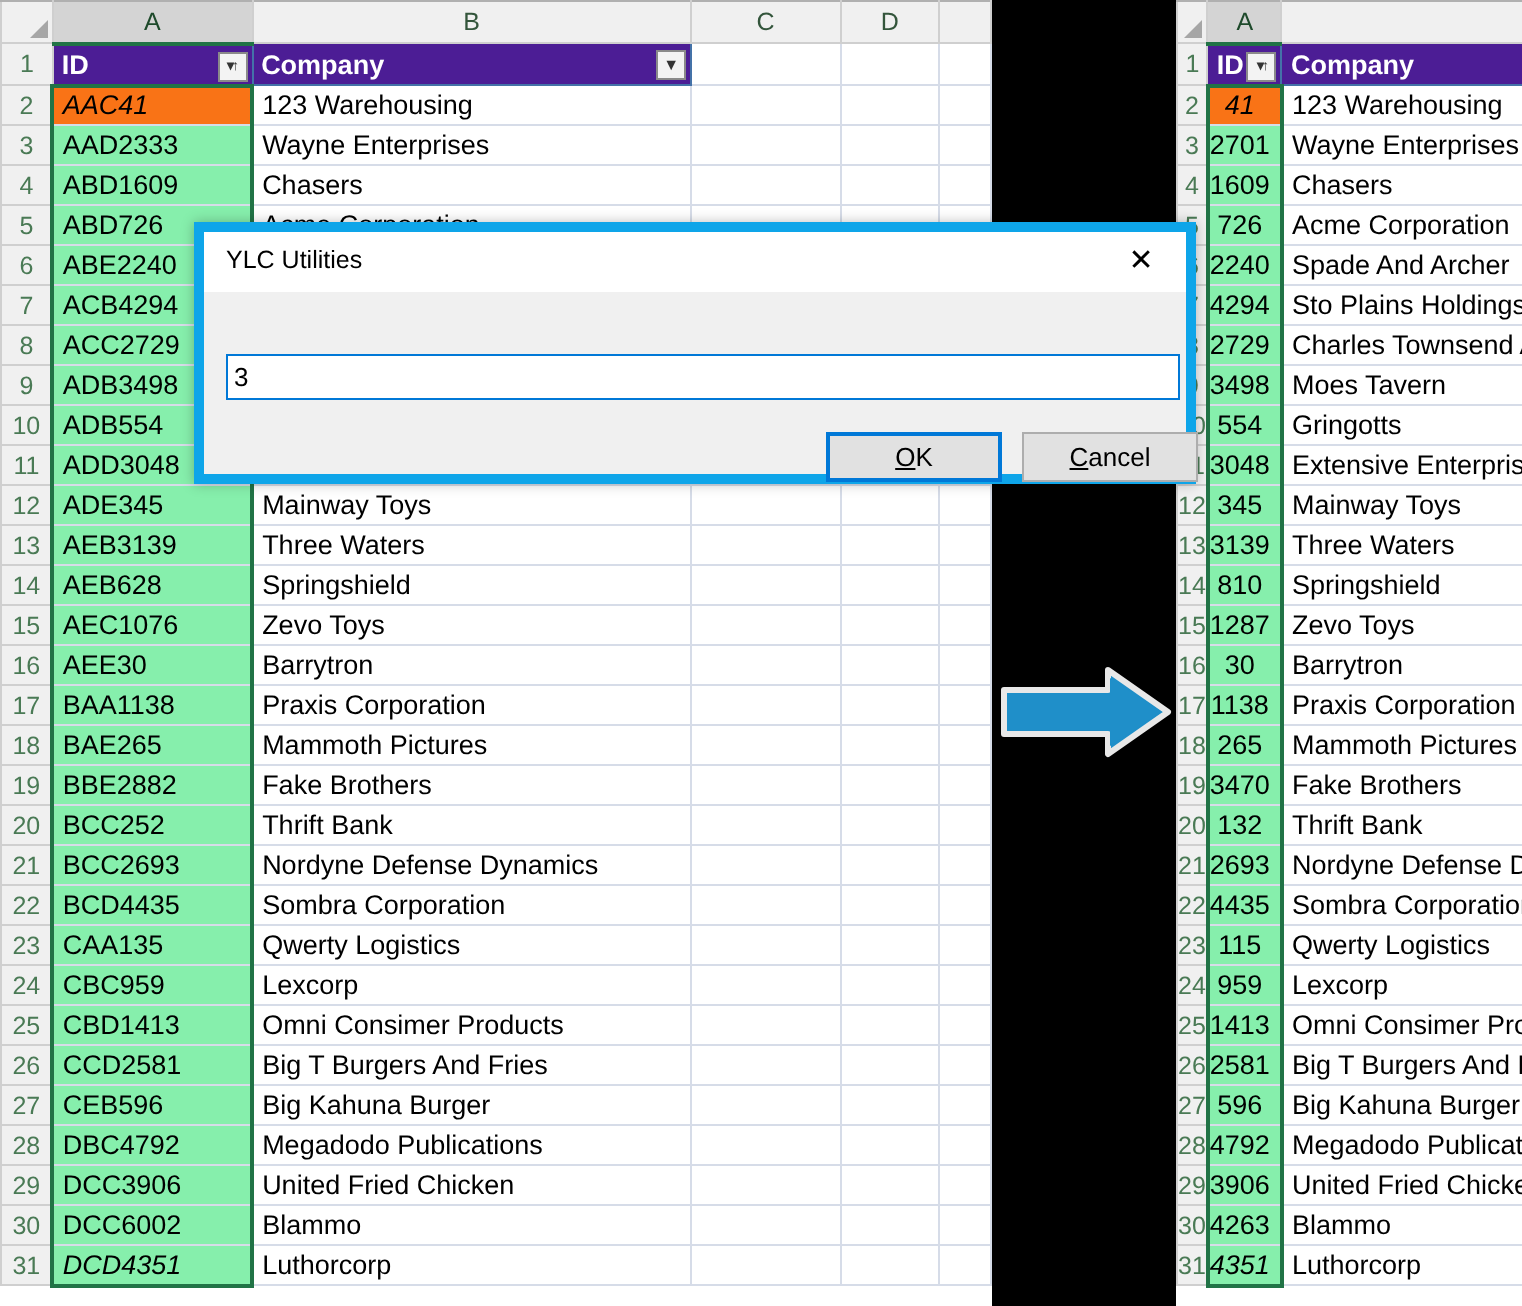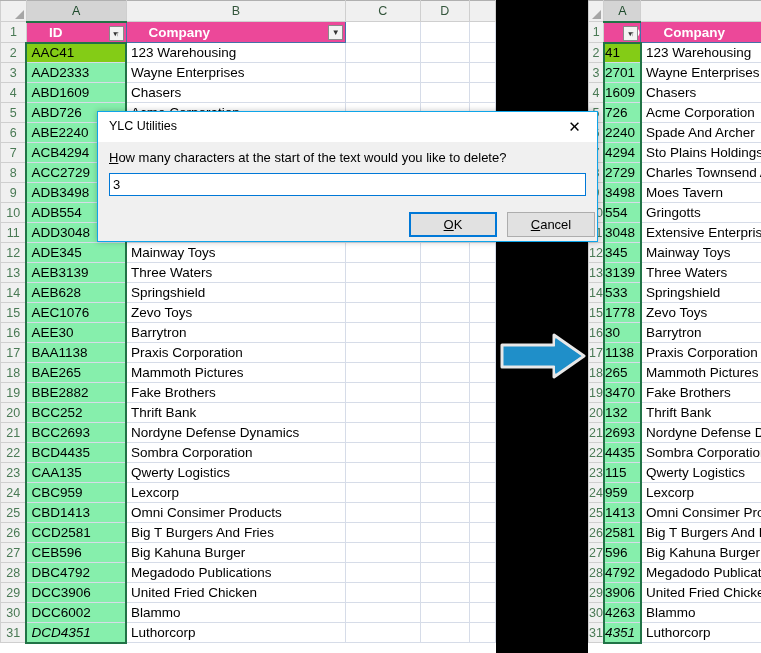--- a/index.html
+++ b/index.html
@@ -91,30 +91,30 @@
     border: 1px solid #d6dce8;
     border-top: none;
     height: 20px;
     padding: 0 0 0 4px;
     vertical-align: middle;
     overflow: hidden;
     white-space: nowrap;
     box-sizing: border-box;
     background: #ffffff;
   }
-  .cell.num { text-align: left; padding: 0 5px 0 0; }
+  .cell.num { text-align: center; padding: 0 5px 0 0; }
 
   
   .thead-cell {
-    background: #ec4899;
+    background: #4c1d95;
     color: #ffffff;
     font-weight: bold;
     border: 1px solid #4472a8;
     height: 21px;
-    padding: 0 0 0 22px;
+    padding: 0 0 0 4px;
     vertical-align: middle;
     position: relative;
     box-sizing: border-box;
     white-space: nowrap;
     overflow: hidden;
   }
   .filter-btn {
     position: absolute;
     right: 2px;
     top: 3px;
@@ -128,42 +128,42 @@
     line-height: 13px;
     text-align: center;
   }
 
   
   .cell.colA {
     background: #86efac;
     border-left: 2px solid #217346;
     border-right: 2px solid #217346;
   }
-  .cell.colA.active { background: #84cc16; }
+  .cell.colA.active { background: #f97316; font-style: italic; }
   .cell.colA.firstsel { border-top: 2px solid #217346; }
   .cell.colA.lastsel  { border-bottom: 2px solid #217346; font-style: italic; }
 
   
   #arrow {
     position: absolute;
     left: 498px;
     top: 332px;
     width: 90px;
     height: 48px;
   }
 
   
   #dialog {
     position: absolute;
     left: 97px;
     top: 111px;
     width: 501px;
     height: 131px;
     background: #f0f0f0;
-    border: 1px solid #0ea5e9;
+    border: 5px solid #0ea5e9;
     box-sizing: border-box;
     box-shadow: 0 0 6px rgba(0,0,0,0.25);
   }
   #dlg-titlebar {
     position: relative;
     height: 30px;
     background: #ffffff;
     border-bottom: 1px solid #f0f0f0;
   }
   #dlg-title {
@@ -589,26 +589,26 @@
             <td class="cell colA num">345</td>
             <td class="cell">Mainway Toys</td>
           </tr>
           <tr>
             <td class="rowhdr">13</td>
             <td class="cell colA num">3139</td>
             <td class="cell">Three Waters</td>
           </tr>
           <tr>
             <td class="rowhdr">14</td>
-            <td class="cell colA num">533</td>
+            <td class="cell colA num">810</td>
             <td class="cell">Springshield</td>
           </tr>
           <tr>
             <td class="rowhdr">15</td>
-            <td class="cell colA num">1778</td>
+            <td class="cell colA num">1287</td>
             <td class="cell">Zevo Toys</td>
           </tr>
           <tr>
             <td class="rowhdr">16</td>
             <td class="cell colA num">30</td>
             <td class="cell">Barrytron</td>
           </tr>
           <tr>
             <td class="rowhdr">17</td>
             <td class="cell colA num">1138</td>
@@ -686,19 +686,18 @@
           </tr>
         </tbody>
     </table>
   </div>
 
   <div id="dialog">
     <div id="dlg-titlebar">
       <span id="dlg-title">YLC Utilities</span>
       <span id="dlg-close">✕</span>
     </div>
-    <div id="dlg-prompt"><u>H</u><span>ow many characters at the start of the text would you like to delete?</span></div>
     <input id="dlg-input" type="text" value="3" style="">
     <button class="dlg-btn" id="btn-cancel"><u>C</u><span>ancel</span></button>
     <button class="dlg-btn" id="btn-ok"><u>O</u><span>K</span></button>
   </div>
 
 </div>
 
 </body></html>

